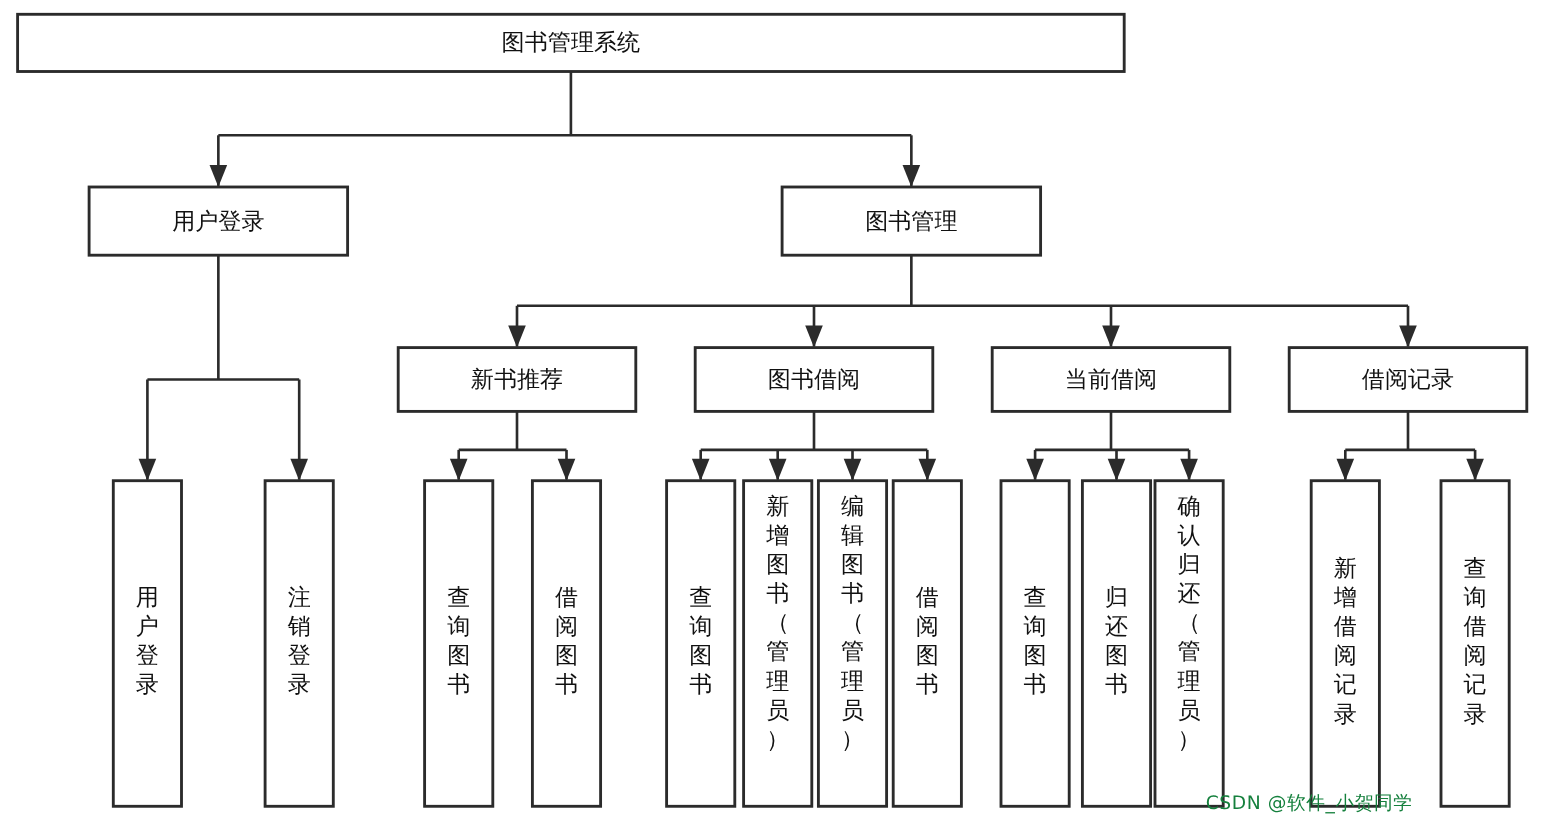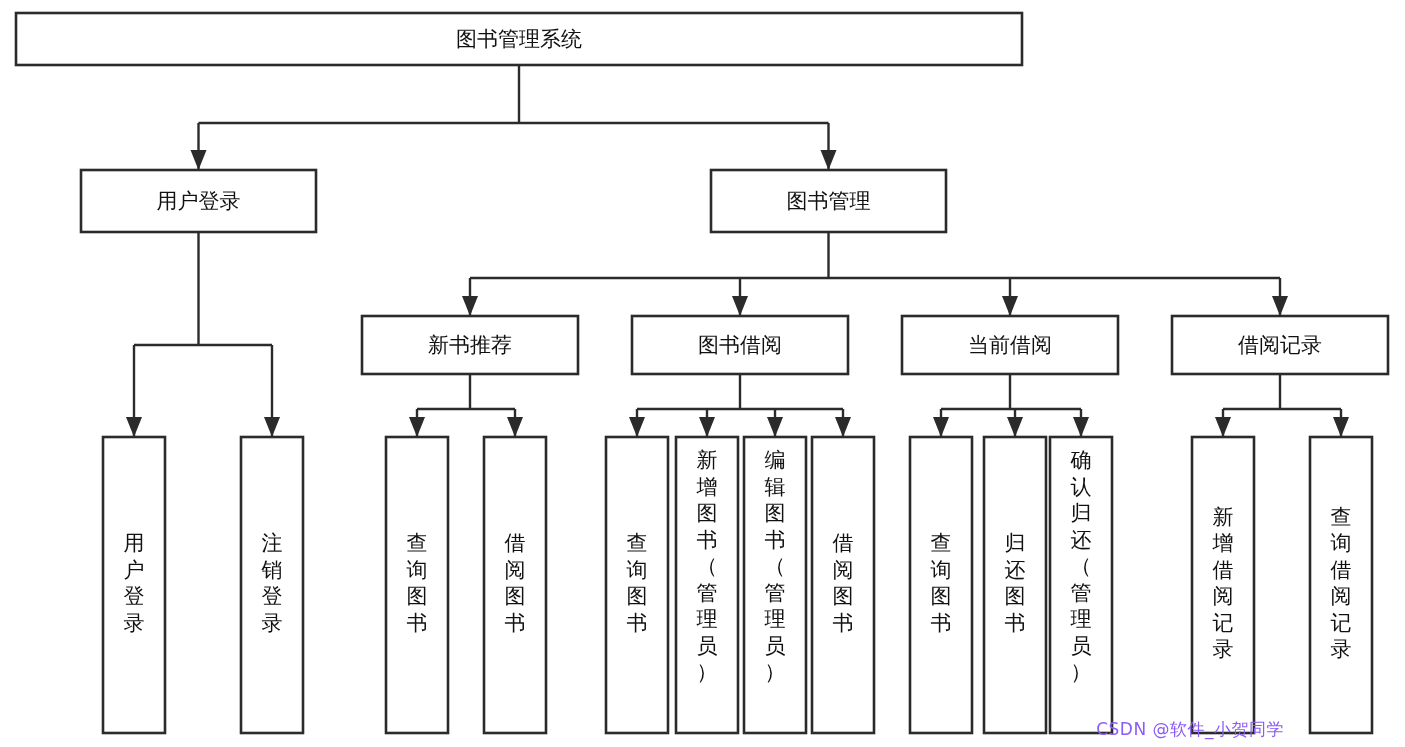--- a/index.html
+++ b/index.html
@@ -54,21 +54,21 @@
     font-size: 21px;
     fill: #111111;
     text-anchor: middle;
   }
   .watermark-text {
     position: absolute;
     right: 12px;
     bottom: 6px;
     font-family: "DejaVu Sans", "Liberation Sans", sans-serif;
     font-size: 17px;
-    color: #8b5cf6;
+    color: #15803d;
     white-space: nowrap;
     letter-spacing: 0.5px;
     pointer-events: none;
   }
 </style>
 </head>
 <body>
 
 <div id="diagram-root">
   <svg class="diagram-canvas" id="diagram-svg" viewBox="0 0 1405 747">

